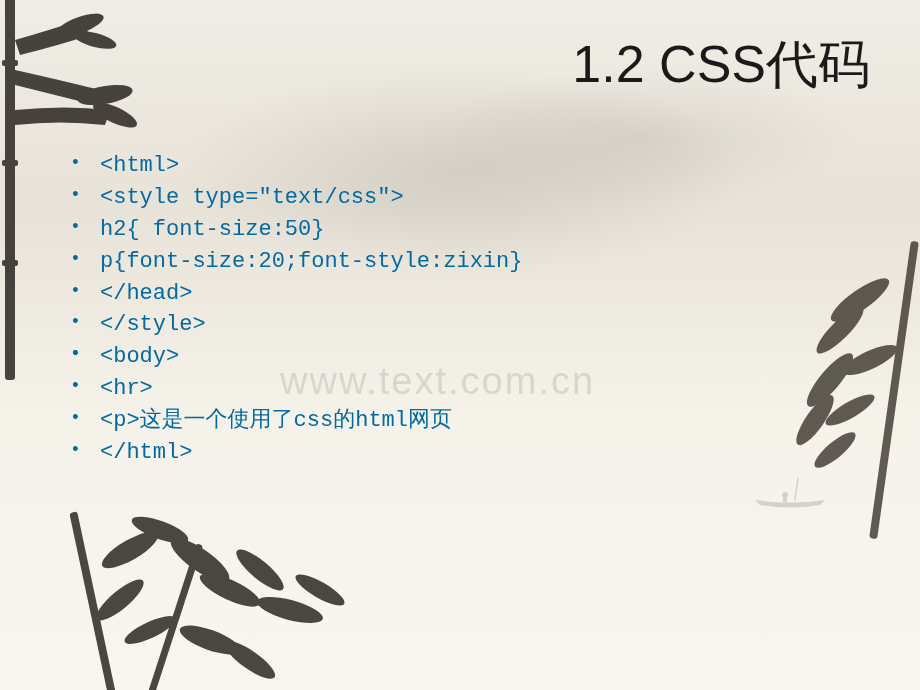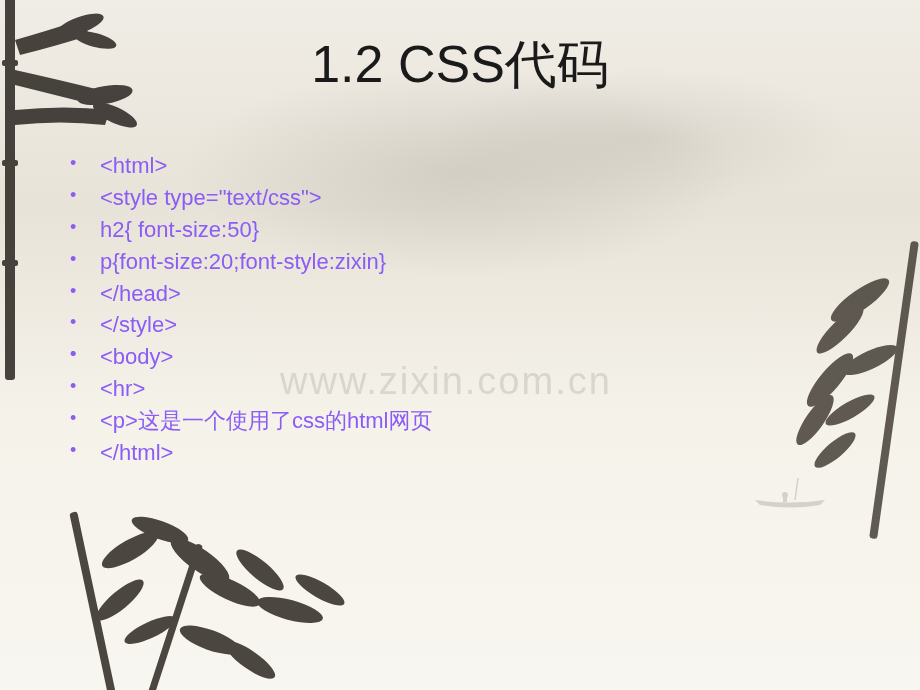--- a/index.html
+++ b/index.html
@@ -61,36 +61,36 @@
       font-family: Arial, sans-serif;
     }
     .content {
       position: relative;
       z-index: 10;
       padding: 30px 50px 20px 50px;
     }
     .slide-title {
       font-size: 52px;
       font-weight: normal;
-      text-align: center;
+      text-align: right;
       color: #1a1a1a;
       margin-bottom: 50px;
       font-family: Arial, "SimSun", sans-serif;
     }
     .code-list {
       list-style: none;
       padding-left: 20px;
     }
     .code-list li {
       position: relative;
       font-size: 22px;
       line-height: 1.45;
-      color: #8b5cf6;
+      color: #0369a1;
       padding-left: 30px;
-      font-family: Liberation Sans, sans-serif;
+      font-family: Liberation Mono, monospace;
     }
     .code-list li::before {
       content: "•";
       position: absolute;
       left: 0;
       top: 0;
       font-size: 18px;
     }
   </style>
 </head>
@@ -147,21 +147,21 @@
 
 <svg class="boat" width="80" height="40" viewBox="0 0 80 40">
   <g fill="#555" opacity="0.6">
     <path d="M 5 30 Q 40 35 75 30 L 70 35 Q 40 40 10 35 Z"></path>
     <line x1="45" y1="30" x2="48" y2="8" stroke="#555" stroke-width="1.5"></line>
     <circle cx="35" cy="25" r="3"></circle>
     <rect x="33" y="27" width="4" height="5"></rect>
   </g>
 </svg>
 
-<div class="watermark">www.zixin.com.cn</div>
+<div class="watermark">www.text.com.cn</div>
 
 <div class="content">
   <h1 class="slide-title">1.2 CSS代码</h1>
   <ul class="code-list">
     <li>&lt;html&gt;</li>
     <li>  &lt;style type="text/css"&gt;</li>
     <li>  h2{ font-size:50}</li>
     <li>  p{font-size:20;font-style:zixin}</li>
     <li>  &lt;/head&gt;</li>
     <li>  &lt;/style&gt;</li>

